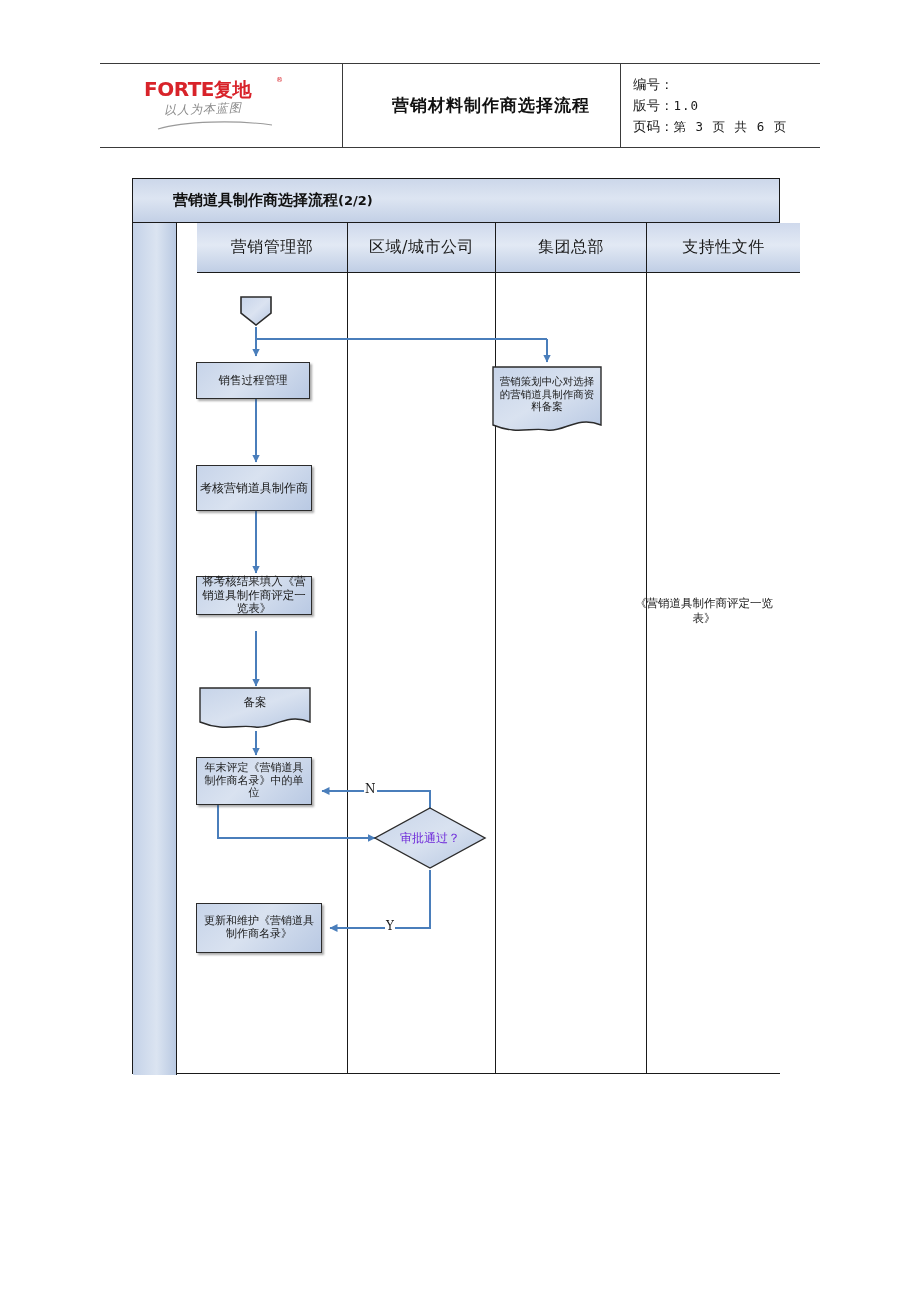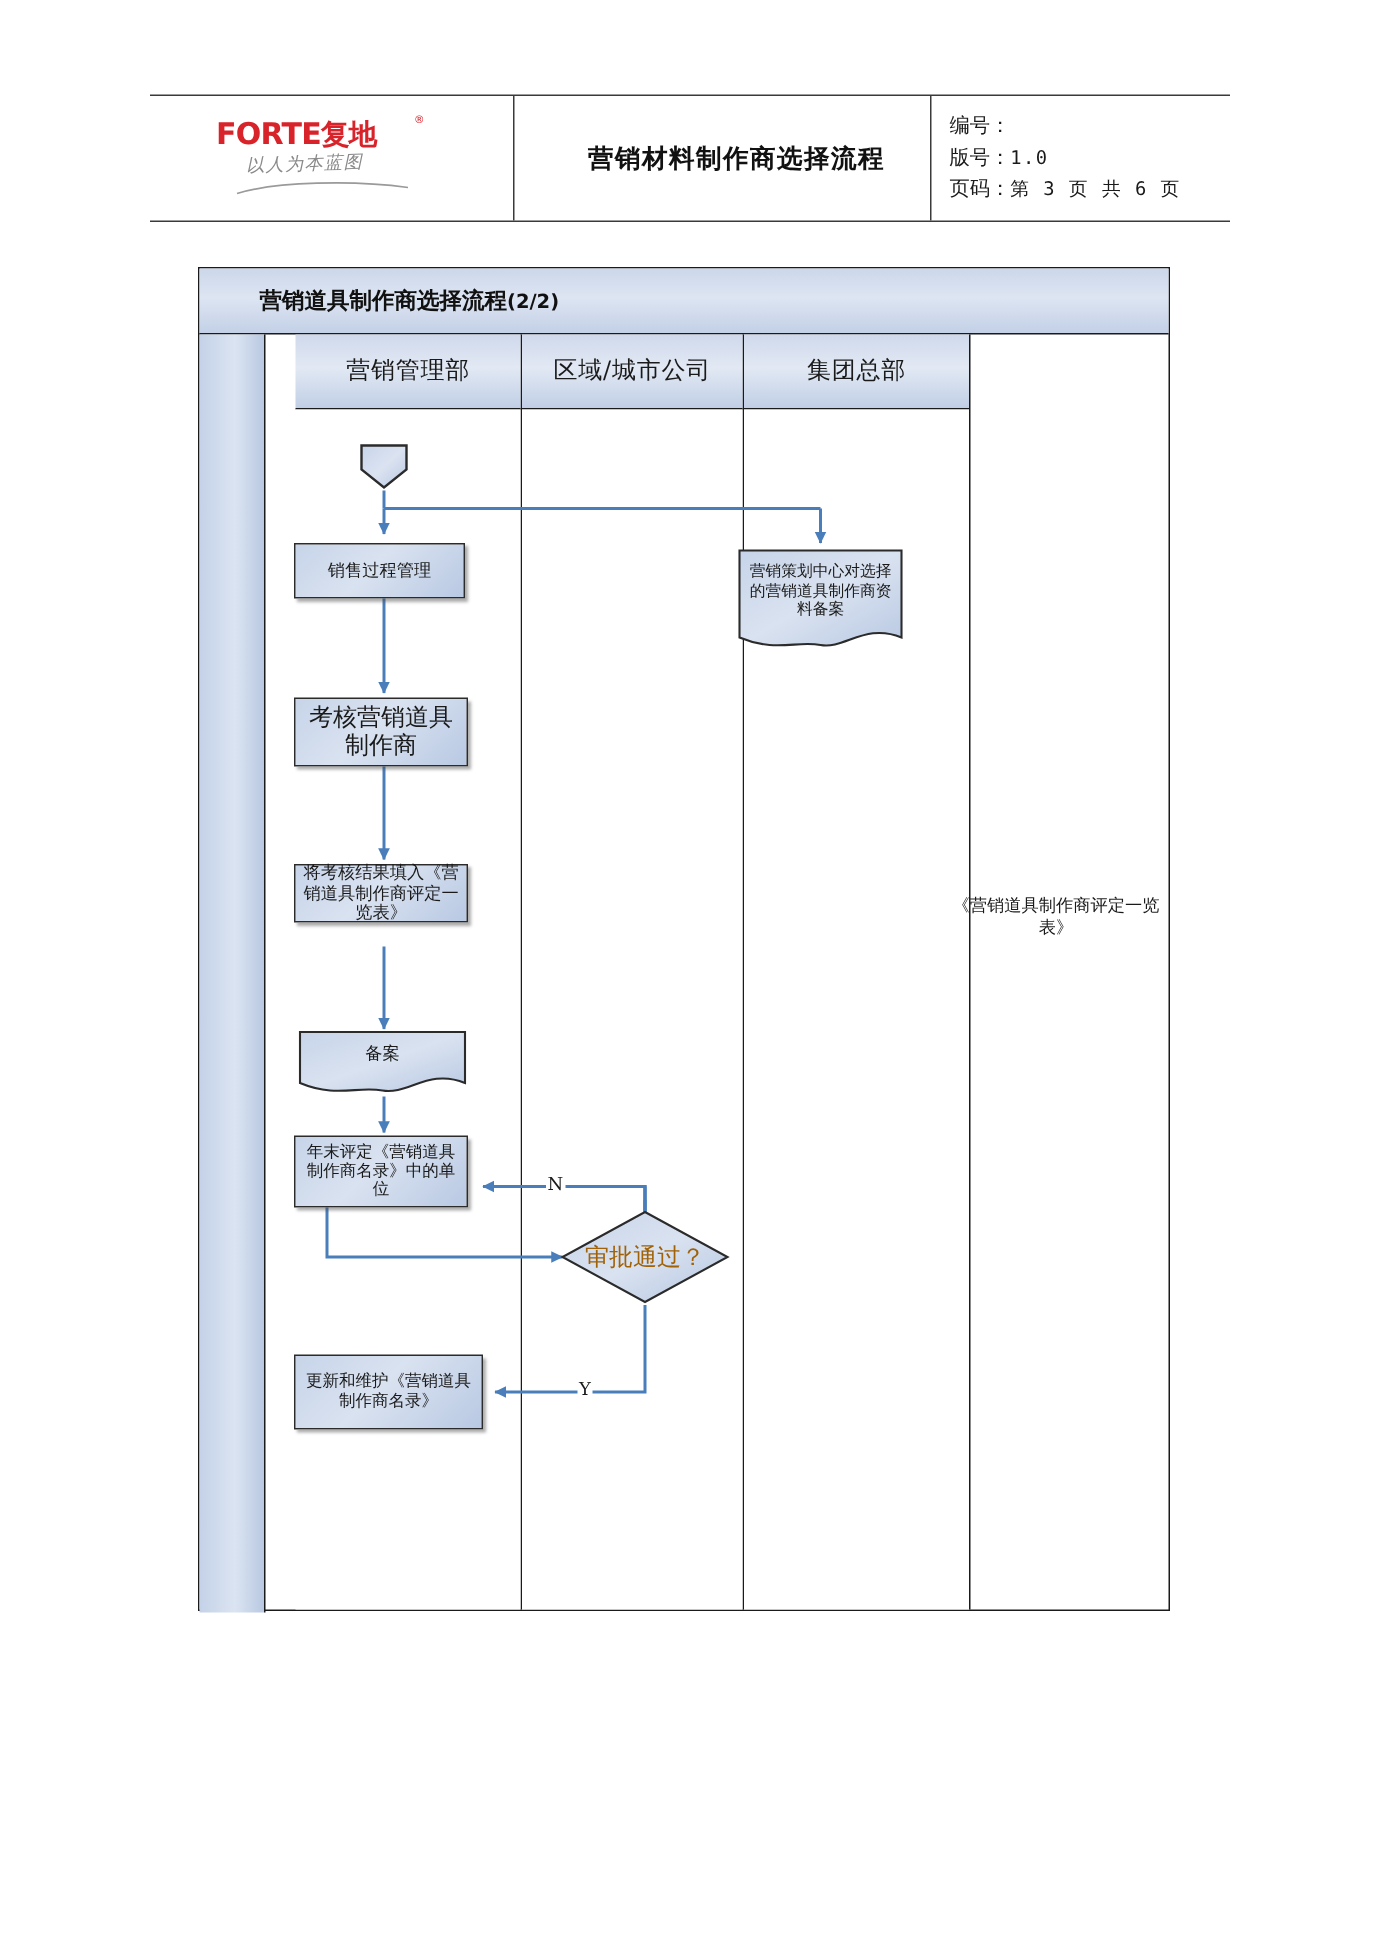--- a/index.html
+++ b/index.html
@@ -110,21 +110,21 @@
     font-family:"DejaVu Serif","Liberation Serif",serif;color:#1a1a1a;
     line-height:1.18;
   }
 
   .pentagon{position:absolute;}
   .diamond-wrap{position:absolute;}
   .diamond-wrap svg{position:absolute;left:0;top:0;}
   .diamond-wrap .dlabel{
     position:absolute;left:0;top:0;width:100%;height:100%;
     display:flex;align-items:center;justify-content:center;
-    font-family:"DejaVu Serif","Liberation Serif",serif;font-size:16px;color:#a16207;
+    font-family:"DejaVu Serif","Liberation Serif",serif;font-size:12px;color:#6d28d9;
   }
 
   .support-text{
     position:absolute;text-align:center;
     font-family:"DejaVu Serif","Liberation Serif",serif;
     font-size:11.5px;color:#1a1a1a;line-height:1.3;
   }
 
   .edge-label{
     position:absolute;
@@ -182,20 +182,26 @@
       </div>
       <div class="col col-sep" style="left:151px;width:148px;">
         <div class="col-head">
             <span>区域/城市公司</span>
           </div>
         <div class="col-body"></div>
       </div>
       <div class="col col-sep" style="left:299px;width:151px;">
         <div class="col-head">
             <span>集团总部</span>
+          </div>
+        <div class="col-body"></div>
+      </div>
+      <div class="col" style="left:450px;width:153px;">
+        <div class="col-head">
+            <span>支持性文件</span>
           </div>
         <div class="col-body"></div>
       </div>
     </div>
 
   </div>
 
   <div class="layer">
 
     <svg class="conn" width="920" height="1302">
@@ -255,21 +261,21 @@
           </linearGradient>
         </defs>
         <path d="M2,2 L32,2 L32,18 L17,30 L2,18 Z" fill="url(#pg)" stroke="#2b2b2b" stroke-width="1.6"></path>
       </svg>
     </div>
 
     <div class="node" style="left:196px;top:362px;width:114px;height:37px;font-size:11.5px;">
       <span>销售过程管理</span>
     </div>
 
-    <div class="node" style="left:196px;top:465px;width:116px;height:46px;font-size:16px;">
+    <div class="node" style="left:196px;top:465px;width:116px;height:46px;font-size:12px;">
       <span>考核营销道具制作商</span>
     </div>
 
     <div class="node" style="left:196px;top:576px;width:116px;height:39px;font-size:11.5px;">
       <span>将考核结果填入《营销道具制作商评定一览表》</span>
     </div>
 
     <div class="doc-wrap" style="left:198px;top:686px;width:114px;height:46px;">
       <svg width="114" height="46" viewBox="0 0 114 46">
         <defs>

